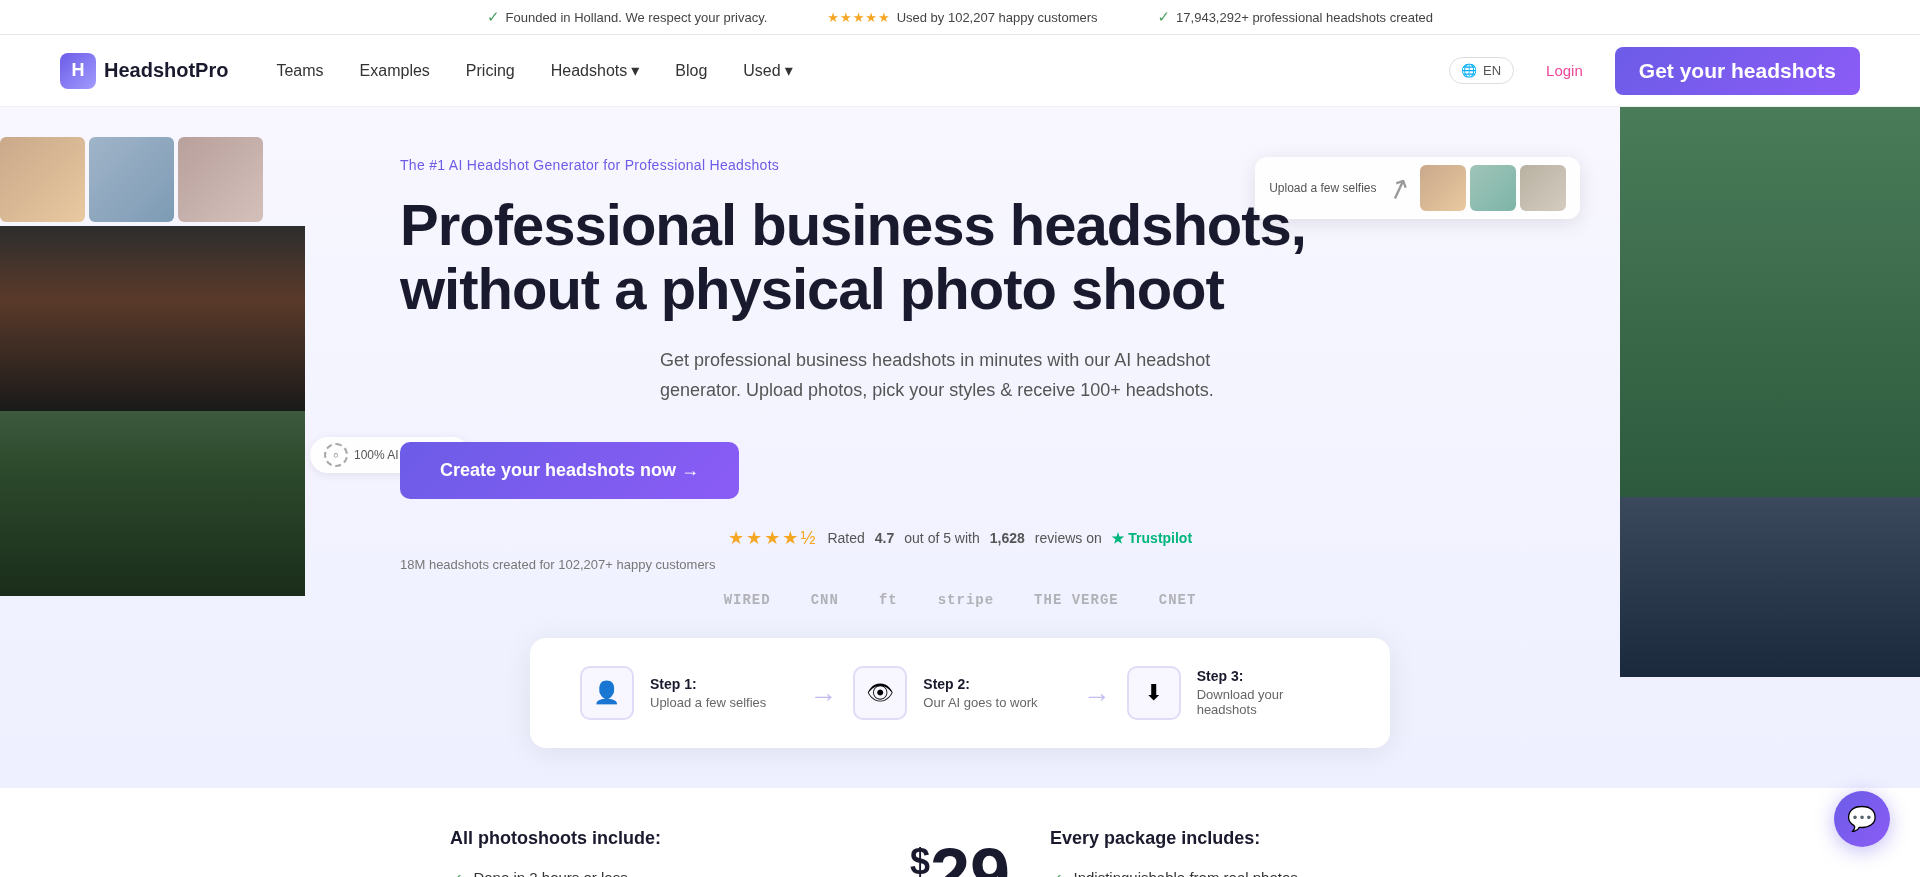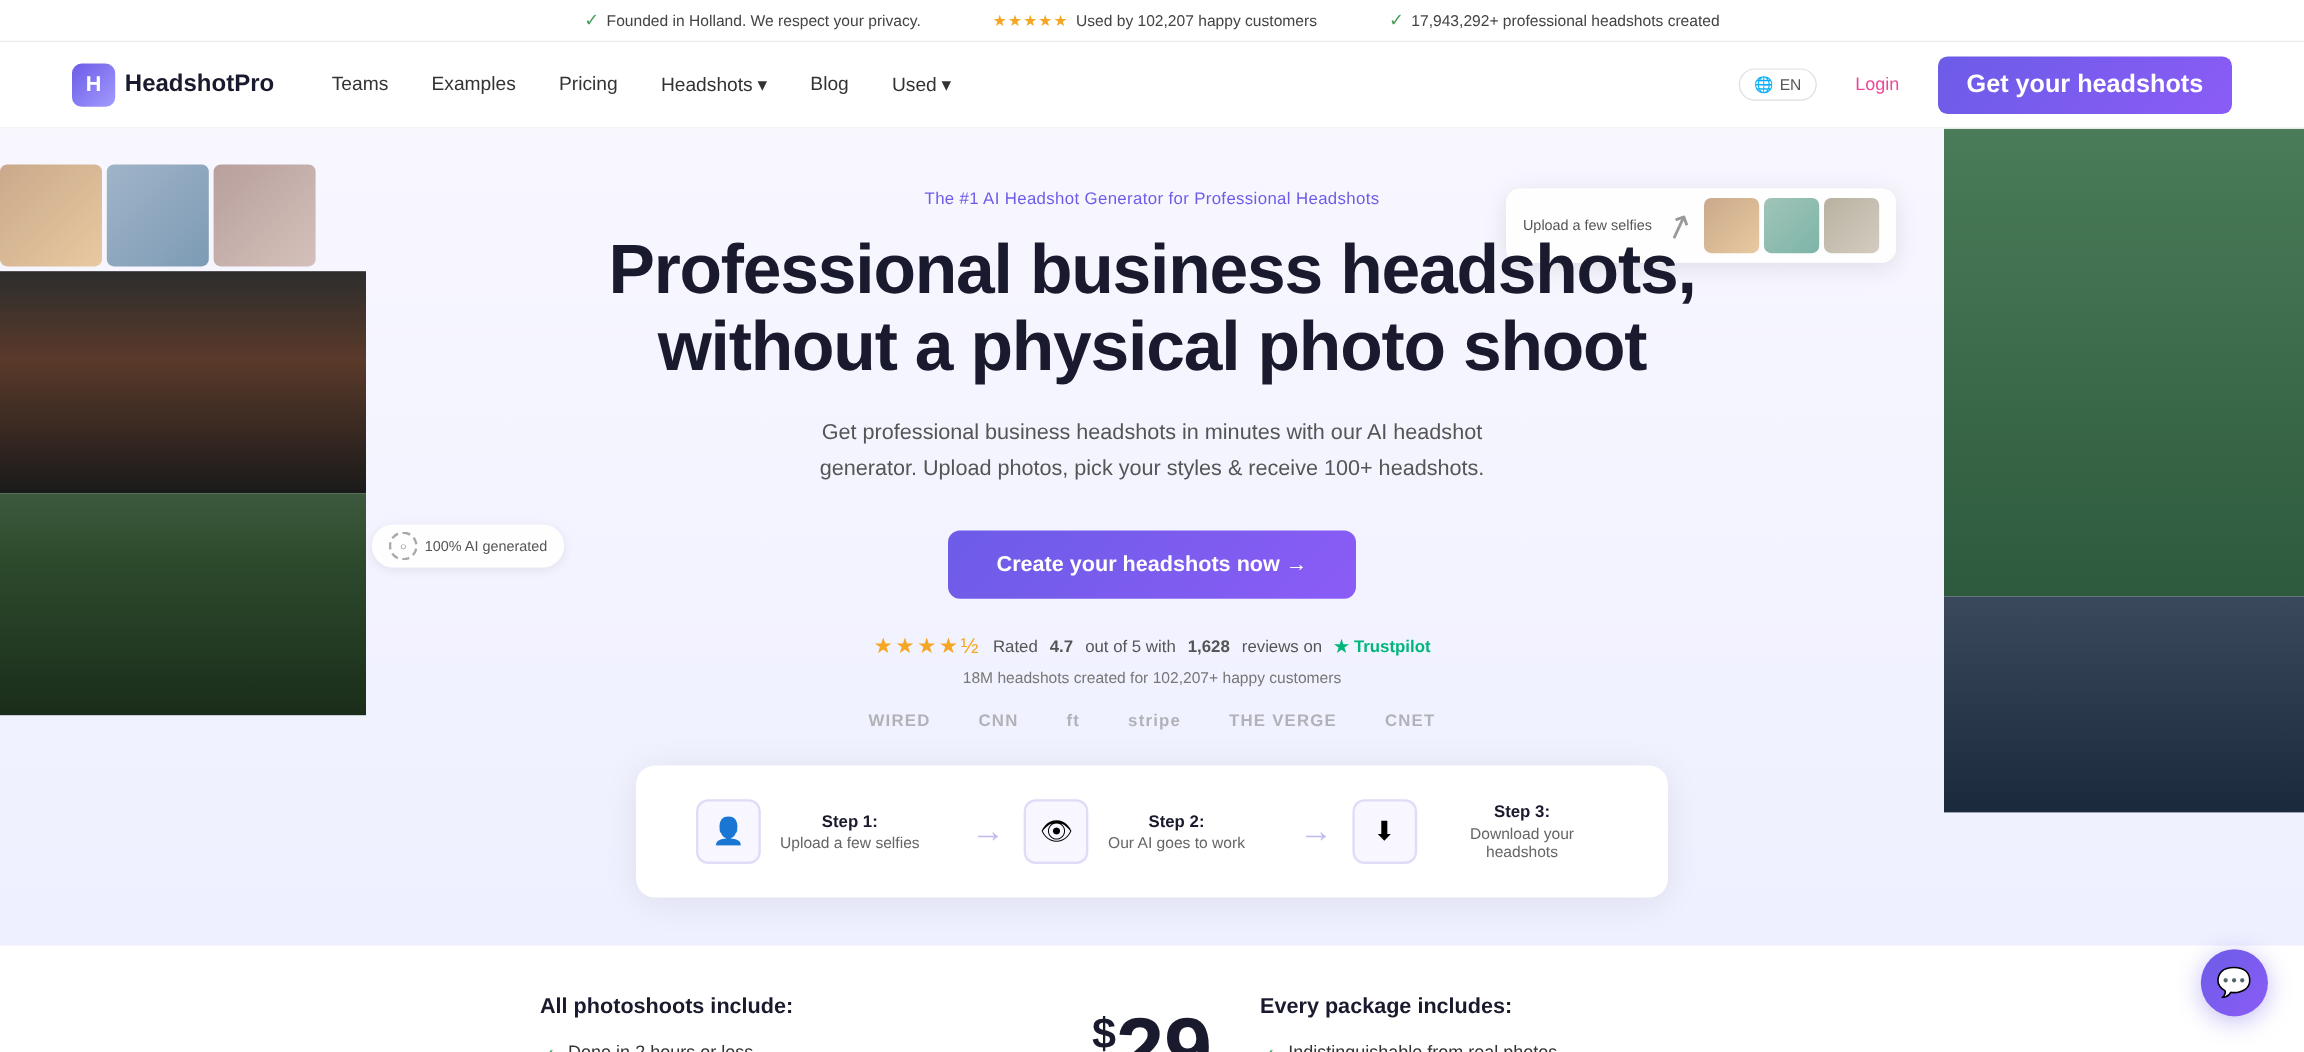--- a/index.html
+++ b/index.html
@@ -175,21 +175,20 @@
       border-radius: 50%;
       border: 2px dashed #aaa;
       display: flex; align-items: center; justify-content: center;
       font-size: 9px;
     }
 
     
     .hero-content {
       position: relative;
       z-index: 5;
-      text-align: center;
       padding: 50px 400px 40px;
     }
     .hero-badge {
       font-size: 14px;
       color: #6c5ce7;
       font-weight: 500;
       margin-bottom: 20px;
       letter-spacing: 0.3px;
     }
     .hero-title {
@@ -254,20 +253,21 @@
       justify-content: center;
       gap: 40px;
       margin-top: 20px;
       opacity: 0.6;
     }
     .press-logo {
       font-size: 14px;
       font-weight: 700;
       color: #888;
       letter-spacing: 1px;
+      font-family: Liberation Mono, monospace;
     }
 
     
     .steps-section {
       max-width: 860px;
       margin: 0 auto;
       margin-top: 30px;
       background: white;
       border-radius: 16px;
       padding: 28px 50px;

